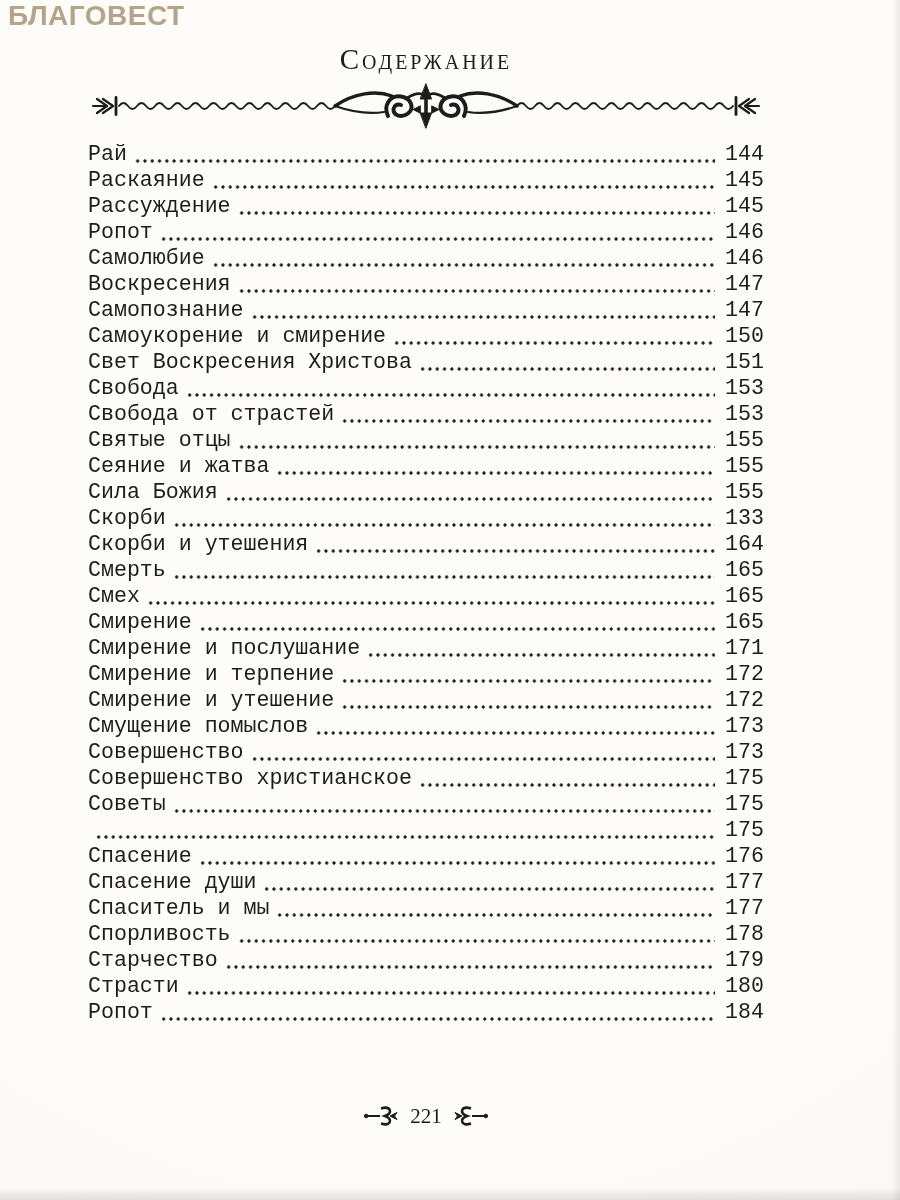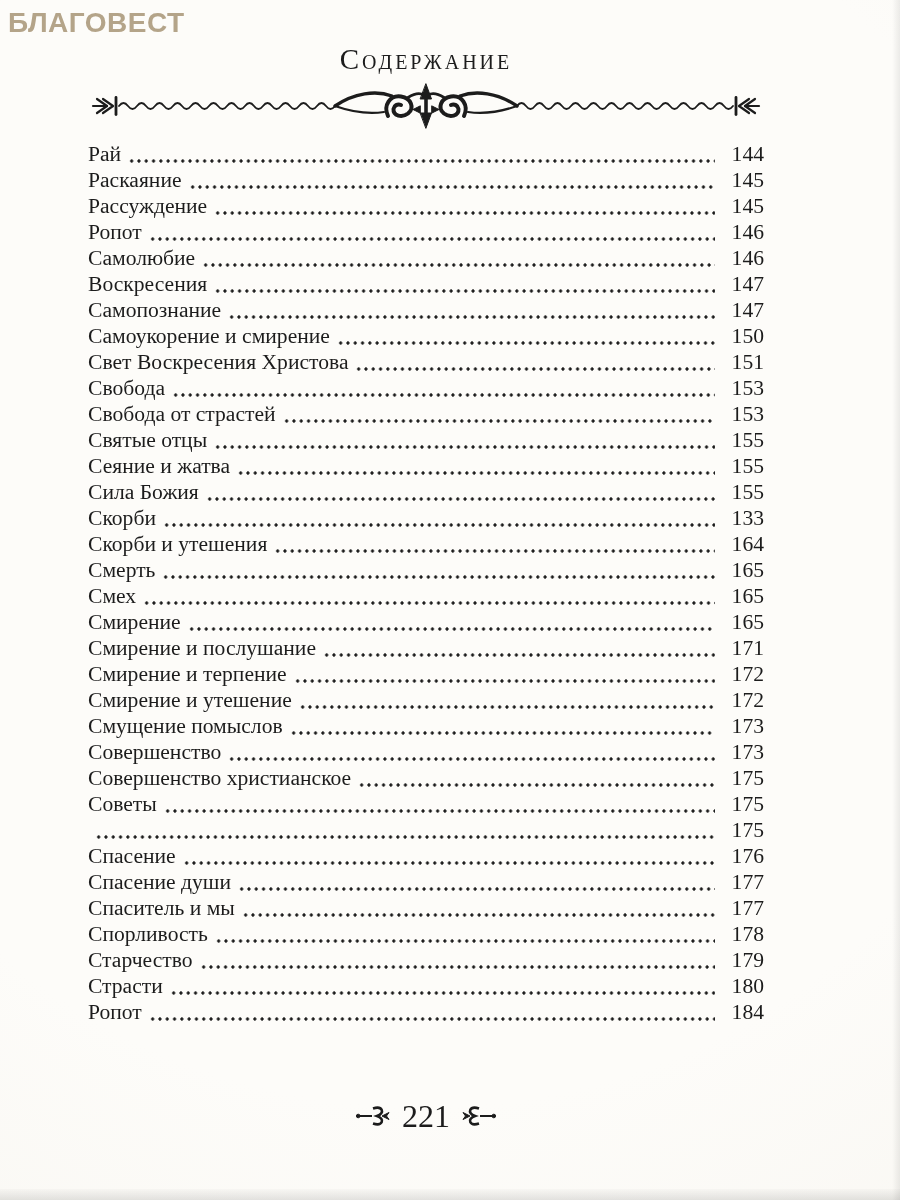--- a/index.html
+++ b/index.html
@@ -22,21 +22,21 @@
     background:linear-gradient(to right, rgba(0,0,0,0), rgba(0,0,0,0.07));
     pointer-events:none;
   }
   
   .photo::after {
     content:""; position:absolute; left:0; right:0; bottom:0; height:11px;
     background:linear-gradient(to bottom, rgba(0,0,0,0.015), rgba(0,0,0,0.10));
     pointer-events:none;
   }
   .watermark {
-    position:absolute; left:8px; top:7px;
+    position:absolute; left:8px; top:0;
     font-family:"Liberation Sans", sans-serif;
     font-weight:700;
     font-size:28px;
     letter-spacing:0.5px;
     color:var(--watermark,#b4a489);
     text-align:right;
   }
   .page {
     position:absolute; top:16px; left:88px; right:136px; height:940px;
   }
@@ -47,21 +47,21 @@
     font-variant:small-caps;
     font-size:29px;
     line-height:35px;
     letter-spacing:3px;
     color:var(--ink,#1c1c1c);
   }
   .divider { display:block; margin:6px auto 0 auto; }
   .divider path, .divider line { stroke:var(--ink,#1c1c1c); }
   .toc {
     list-style:none;
-    margin:12px 0 0 0; padding:0;
+    margin:12px 0 0 0; padding:0;font-family:Liberation Mono, monospace;
   }
   .row {
     display:flex;
     height:26px;
     line-height:26px;
     font-size:21.6px;
   }
   .title { white-space:nowrap; }
   .leader {
     flex:1;
@@ -75,21 +75,21 @@
     min-width:46px;
     text-align:right;
     white-space:nowrap;
   }
   .footer {
     position:absolute; left:0; right:0; top:1083px;
     display:flex; justify-content:center; align-items:center;
     gap:9px;
   }
   .pagenum {
-    font-size:32px;
+    font-size:21px;
     line-height:34px;
     color:var(--ink,#1c1c1c);
   }
   .flourish { display:block; }
   .flourish path, .flourish line, .flourish circle { stroke:var(--ink,#1c1c1c); }
 </style>
 </head>
 <body>
 
 <div class="photo">

